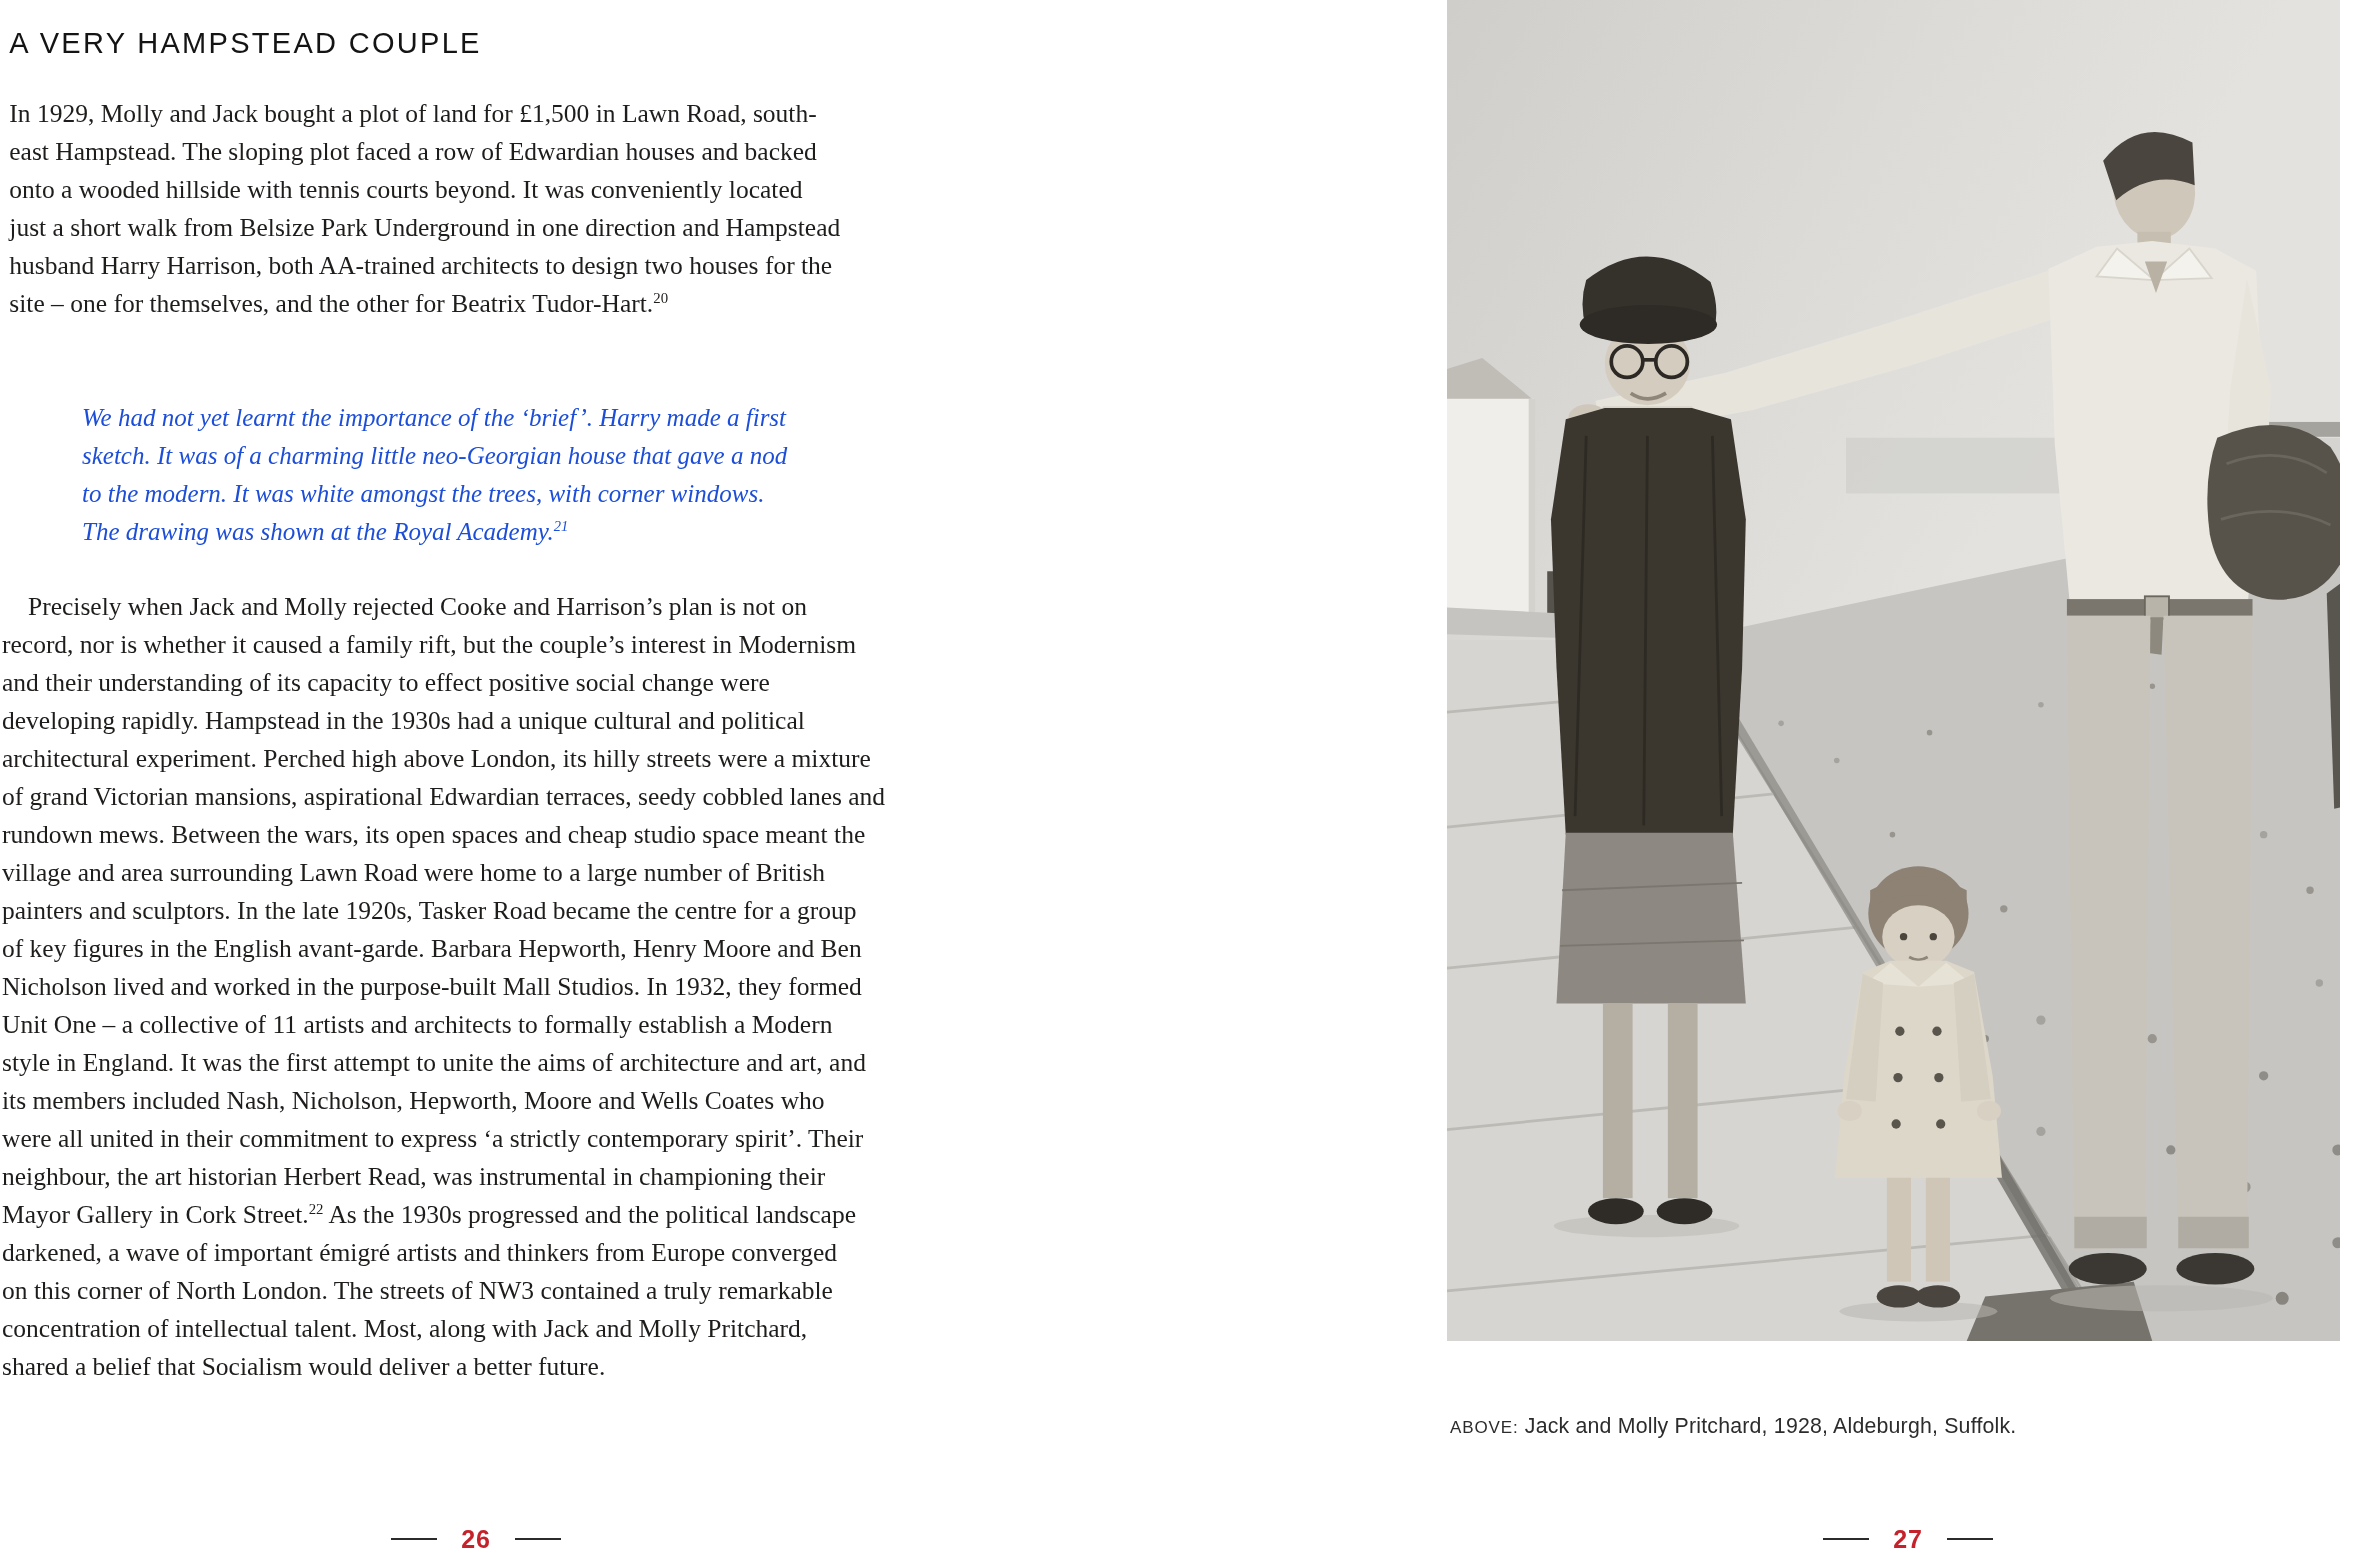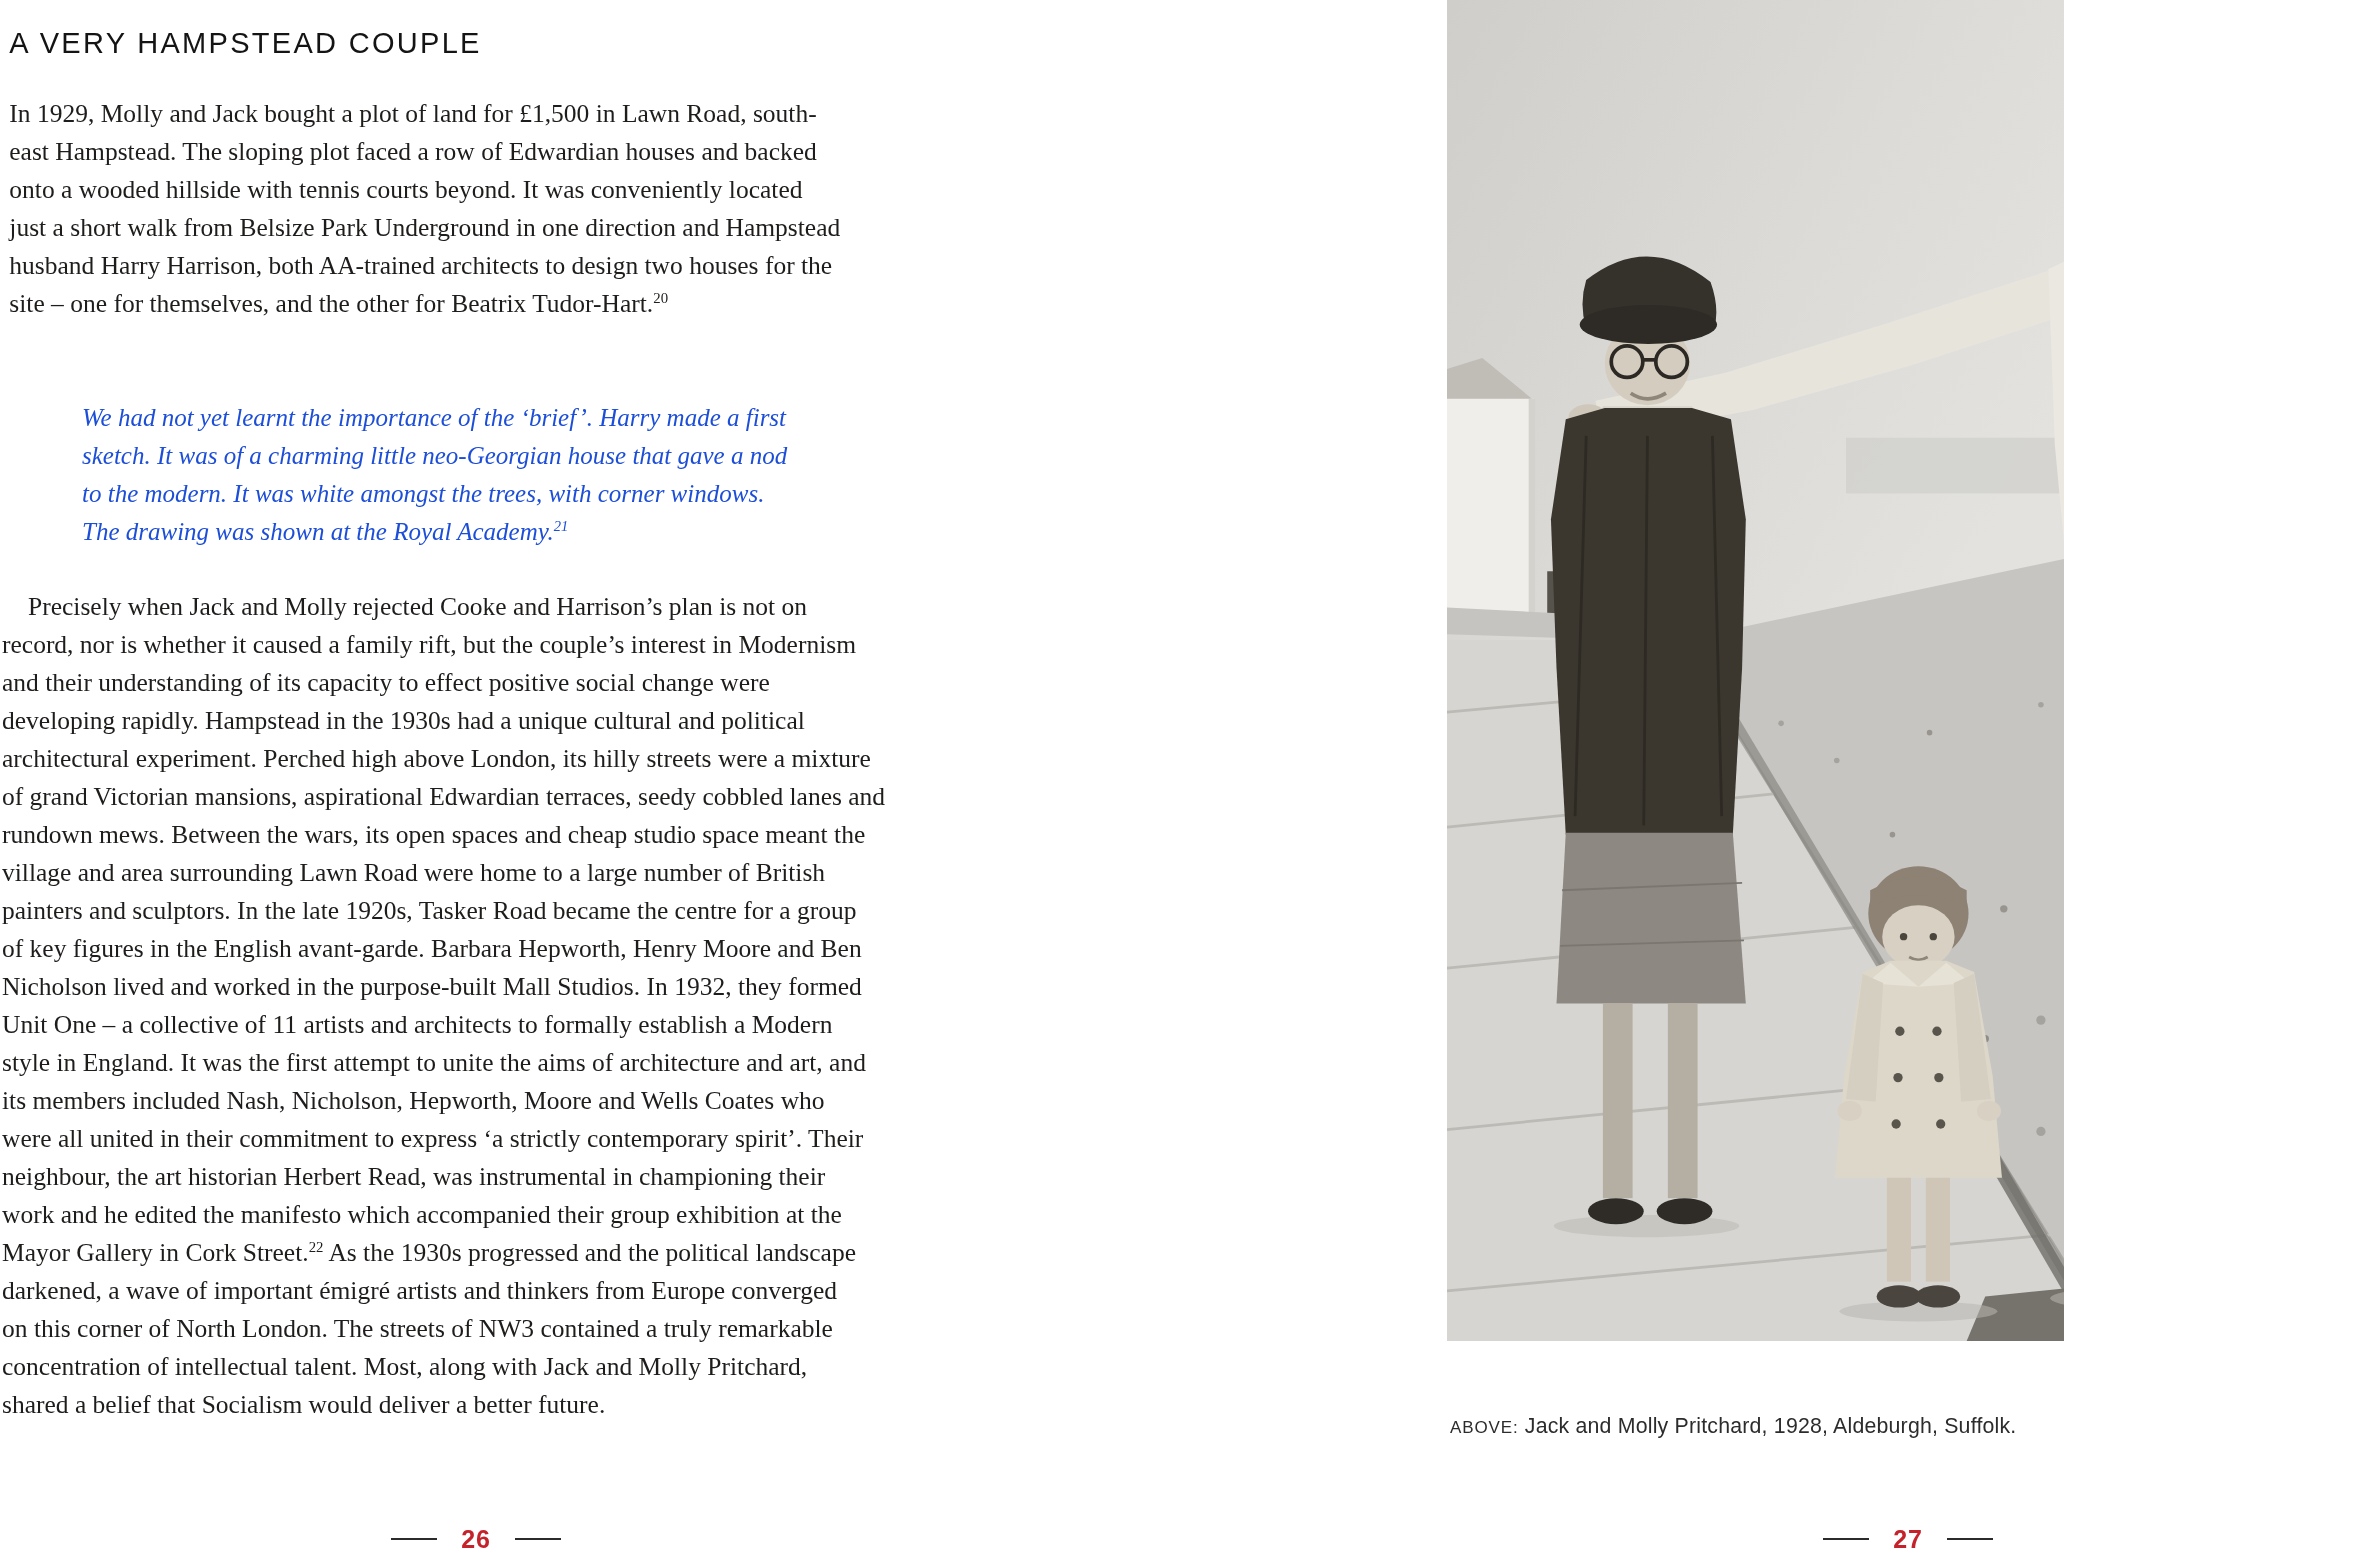--- a/index.html
+++ b/index.html
@@ -1,17 +1,17 @@
 <!DOCTYPE html>
 <html style="font-size:15px"><head>
 <meta charset="utf-8">
 <style>
   html,body{margin:0;padding:0;background:#ffffff;}
   #spread{
-    position:relative;width:2064px;height:1550px;background:#ffffff;overflow:hidden;
+    position:relative;width:2340px;height:1550px;background:#ffffff;overflow:hidden;
     font-family:"Liberation Serif", serif;color:#1e1d1b;
   }
   
   .heading{
     position:absolute;left:9.3px;top:7.4px;
     font-family:"Liberation Sans", sans-serif;
     font-size:29px;font-weight:400;letter-spacing:2.3px;color:#141414;
     white-space:nowrap;
   }
   .bodyblock{position:absolute;font-size:25.5px;line-height:38px;}
@@ -74,21 +74,20 @@
       <div class="tline">rundown mews. Between the wars, its open spaces and cheap studio space meant the</div>
       <div class="tline">village and area surrounding Lawn Road were home to a large number of British</div>
       <div class="tline">painters and sculptors. In the late 1920s, Tasker Road became the centre for a group</div>
       <div class="tline">of key figures in the English avant-garde. Barbara Hepworth, Henry Moore and Ben</div>
       <div class="tline">Nicholson lived and worked in the purpose-built Mall Studios. In 1932, they formed</div>
       <div class="tline">Unit One – a collective of 11 artists and architects to formally establish a Modern</div>
       <div class="tline">style in England. It was the first attempt to unite the aims of architecture and art, and</div>
       <div class="tline">its members included Nash, Nicholson, Hepworth, Moore and Wells Coates who</div>
       <div class="tline">were all united in their commitment to express ‘a strictly contemporary spirit’. Their</div>
       <div class="tline">neighbour, the art historian Herbert Read, was instrumental in championing their</div>
-      <div class="tline">work and he edited the manifesto which accompanied their group exhibition at the</div>
       <div class="tline">Mayor Gallery in Cork Street.<sup>22</sup> As the 1930s progressed and the political landscape</div>
       <div class="tline">darkened, a wave of important émigré artists and thinkers from Europe converged</div>
       <div class="tline">on this corner of North London. The streets of NW3 contained a truly remarkable</div>
       <div class="tline">concentration of intellectual talent. Most, along with Jack and Molly Pritchard,</div>
       <div class="tline">shared a belief that Socialism would deliver a better future.</div>
     </div>
 
   <div id="foot-left" class="pagefoot">
     <span class="rule"></span>
     <span class="num">26</span>

